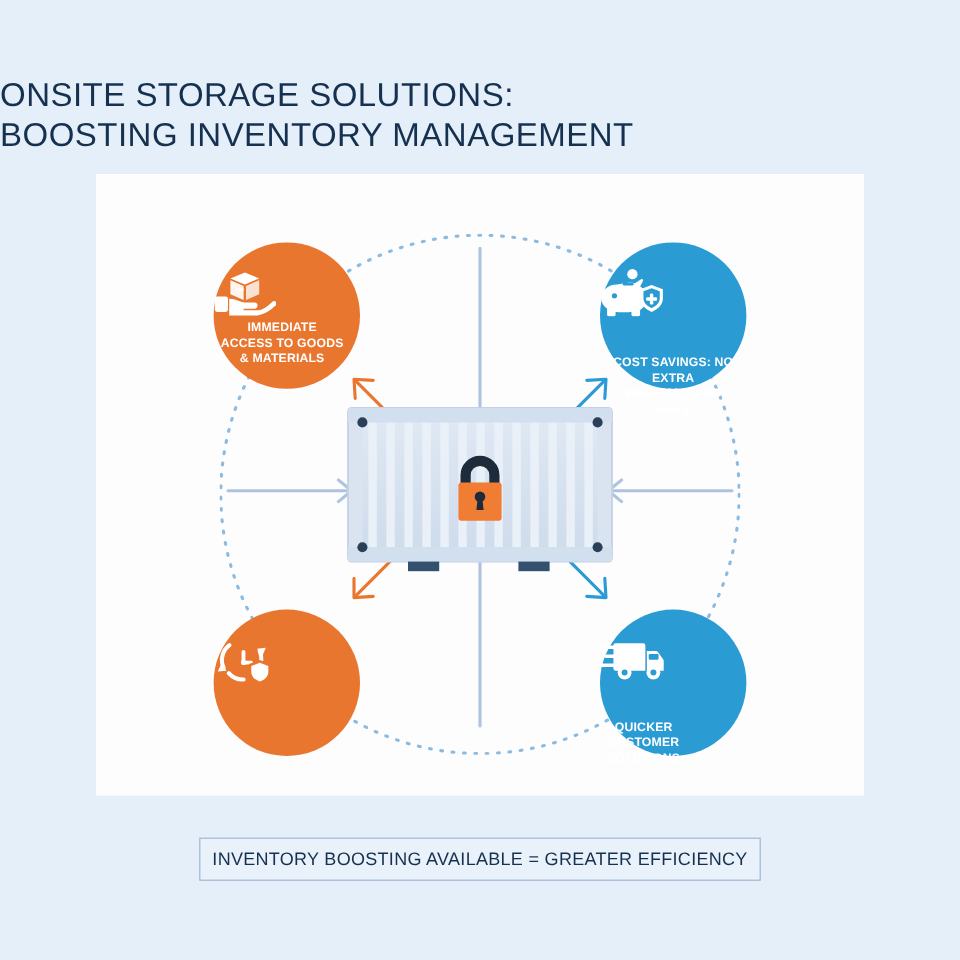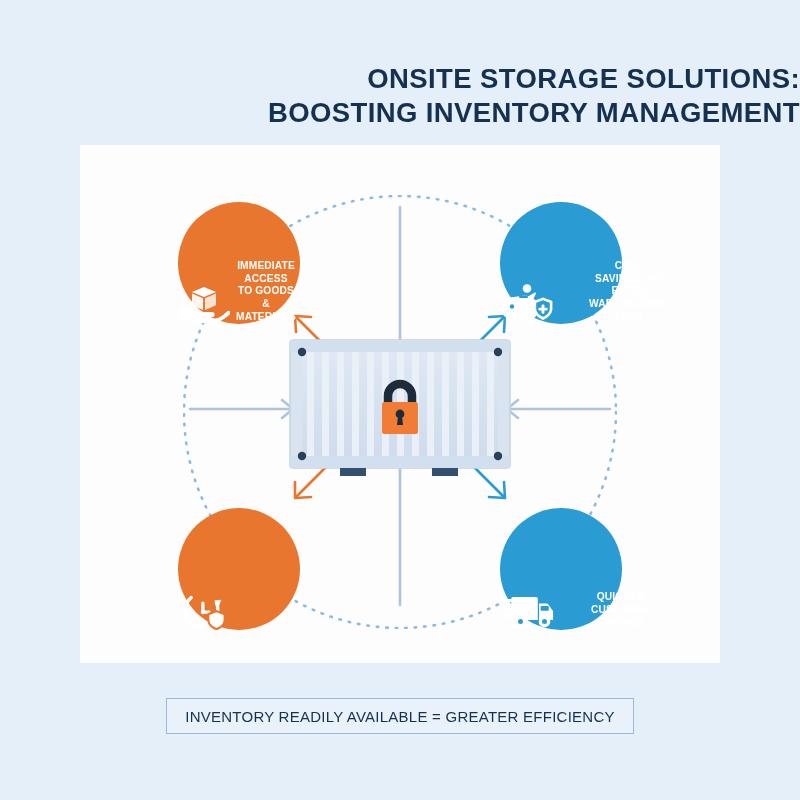--- a/index.html
+++ b/index.html
@@ -8,24 +8,24 @@
     background:#e4eff9;
     font-family:"Liberation Sans", sans-serif;
     overflow:hidden;
     position:relative;
   }
   .stage{position:absolute;inset:0;}
 
   
   .title{
     position:absolute;left:0;top:62px;width:800px;
-    text-align:right;
+    text-align:left;
     color:#15314f;
     font-size:27.5px;
-    font-weight:bold;
+    font-weight:normal;
     letter-spacing:.4px;
     line-height:1.24;
     white-space:pre-line;
   }
 
   
   .card{
     position:absolute;left:80px;top:145px;
     width:640px;height:518px;
     background:#fdfdfe;
@@ -39,21 +39,21 @@
 
   
   .diag{position:absolute;left:80px;top:145px;width:640px;height:518px;}
 
   
   .container-ill{position:absolute;left:288px;top:338px;width:224px;height:142px;}
 
   
   .node{
     position:absolute;width:122px;height:122px;border-radius:50%;
-    display:flex;flex-direction:row;align-items:flex-end;
+    display:flex;flex-direction:column;align-items:flex-start;
     justify-content:flex-start;
     box-sizing:border-box;
   }
   .node.orange{background:#e9762e;}
   .node.blue{background:#2b9bd4;gap:29px;}
   .node .ico{margin-top:22px;height:40px;display:flex;align-items:center;justify-content:center;}
   .node .lbl{
     margin-top:4px;
     color:#ffffff;
     font-size:10.2px;
@@ -263,20 +263,20 @@
           <circle cx="20.5" cy="30.5" r="5.8"></circle>
           <circle cx="44.5" cy="30.5" r="5.8"></circle>
         </g>
         <circle cx="20.5" cy="30.5" r="2.5" fill="#2b9bd4"></circle>
         <circle cx="44.5" cy="30.5" r="2.5" fill="#2b9bd4"></circle>
         <rect x="40.6" y="15" width="8.2" height="4.8" rx="1" fill="#2b9bd4"></rect>
       </svg>
     </div>
     <div class="lbl">QUICKER
 CUSTOMER
-SAVINGS</div>
+SOLUTIONS</div>
   </div>
 
   <div class="banner">
-    <span>INVENTORY READILY AVAILABLE = GREATER EFFICIENCY</span>
+    <span>INVENTORY BOOSTING AVAILABLE = GREATER EFFICIENCY</span>
   </div>
 
 </div>
 
 </body></html>

